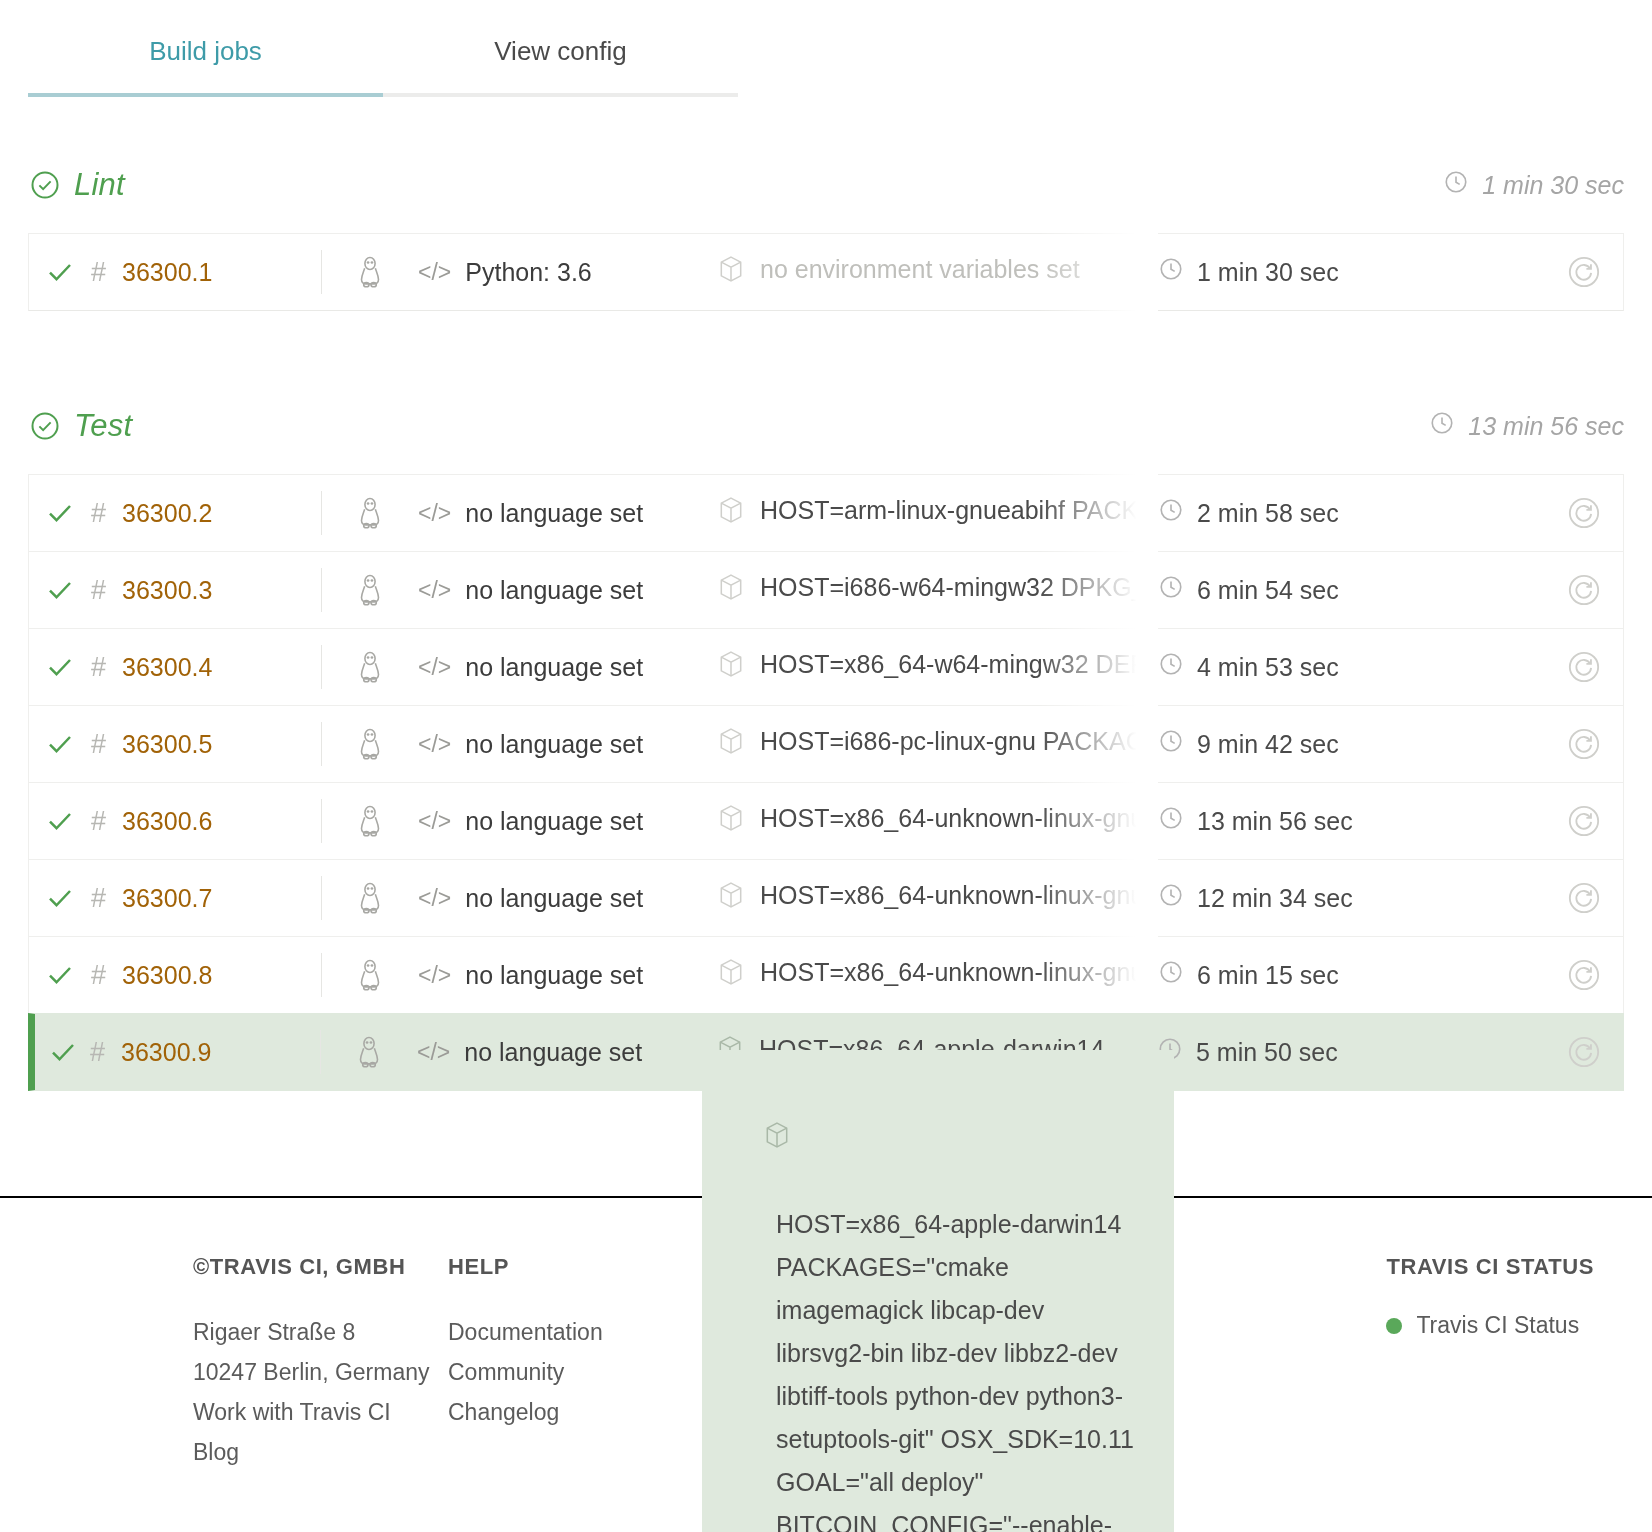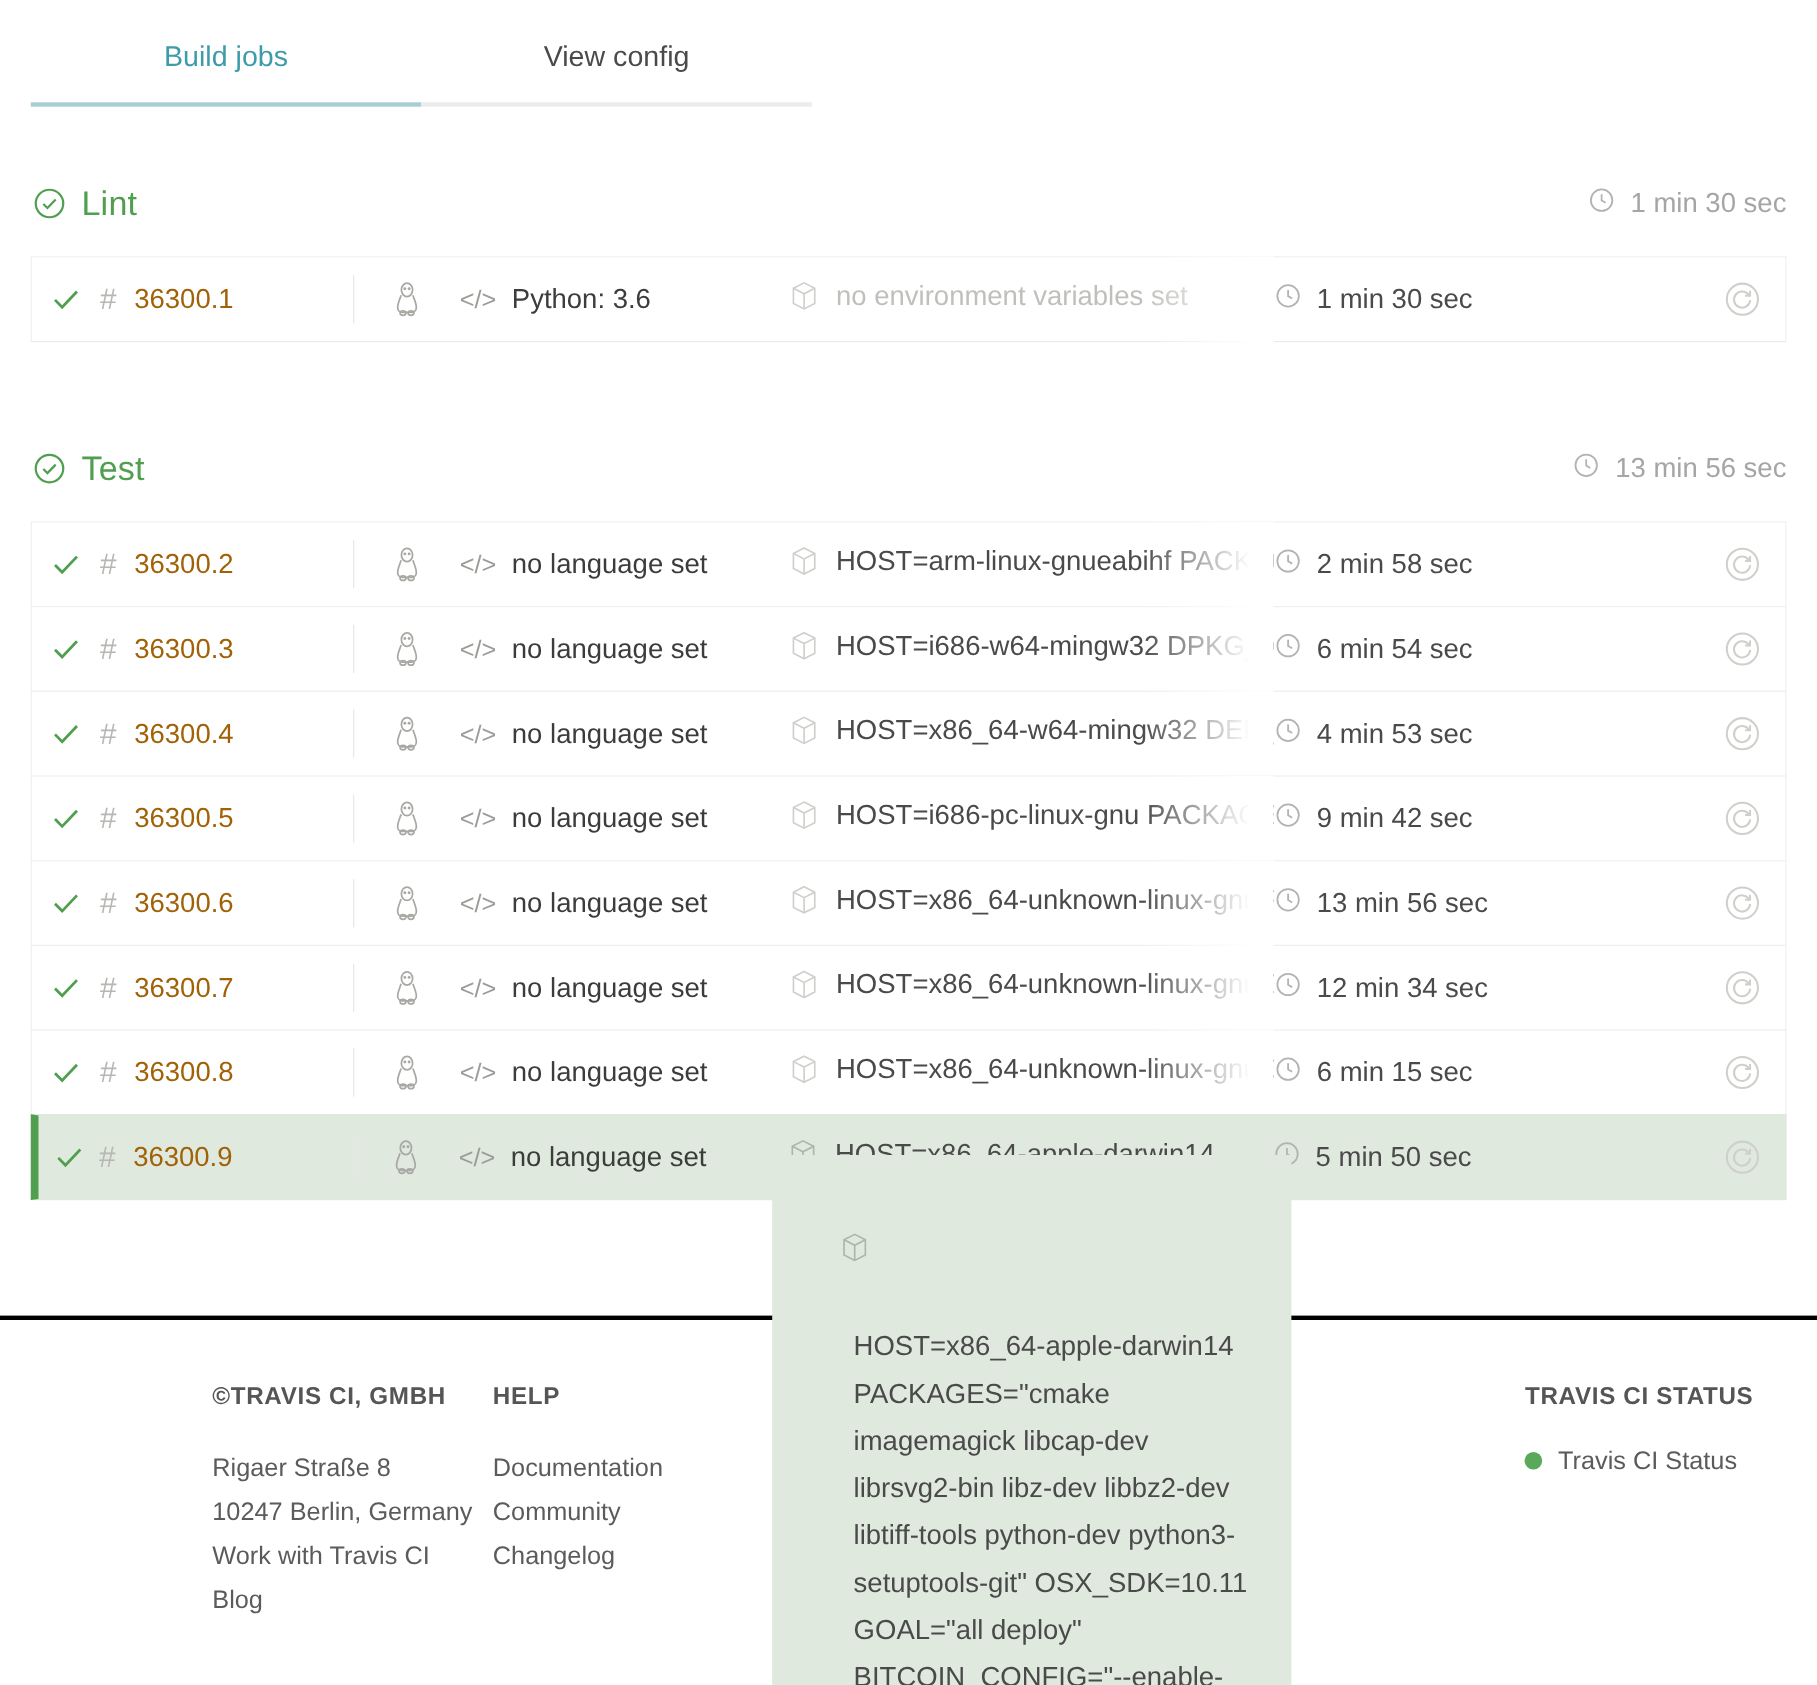--- a/index.html
+++ b/index.html
@@ -25,20 +25,21 @@
     cursor: pointer;
   }
   .tab.active { color: #3e9ba8; border-bottom-color: #a9cdd3; }
 
   
   .stage { margin-top: 62px; padding: 0 28px; }
   .stage-head {
     display:flex; align-items:center;
     padding: 0 0 0 2px;
     height: 52px;
+    font-style: italic;
   }
   .stage-icon { width:30px; height:30px; margin-right: 14px; flex:0 0 auto; }
   .stage-name {
     font-size: 31px; color: #4f9f4f; letter-spacing:.2px;
   }
   .stage-dur {
     margin-left:auto; display:flex; align-items:center;
     color:#a5a5a5; font-size: 25px;
   }
   .stage-dur .clock { margin-right: 13px; }
@@ -102,21 +103,21 @@
     z-index: 40;
     white-space: pre-wrap;
     word-break: break-word;
   }
   .env-expanded .cube { position:absolute; left:34px; top:26px; }
   .env-expanded .txt { display:block; padding-left: 40px; text-indent: 0; }
 
   
   .footer {
     position:absolute; left:0; right:0; top: 1196px;
-    border-top: 4px solid #000000;
+    border-top: 2px solid #000000;
     padding: 56px 28px 0 28px;
     display:flex;
   }
   .fcol { }
   .fcol.a { width: 420px; padding-left: 165px; }
   .fcol.b { width: 520px; }
   .fcol.c { margin-left:auto; padding-right: 30px; text-align:right; }
   .fhead {
     font-size: 22px; font-weight: bold; letter-spacing:.6px;
     color:#555; margin-bottom: 32px;

